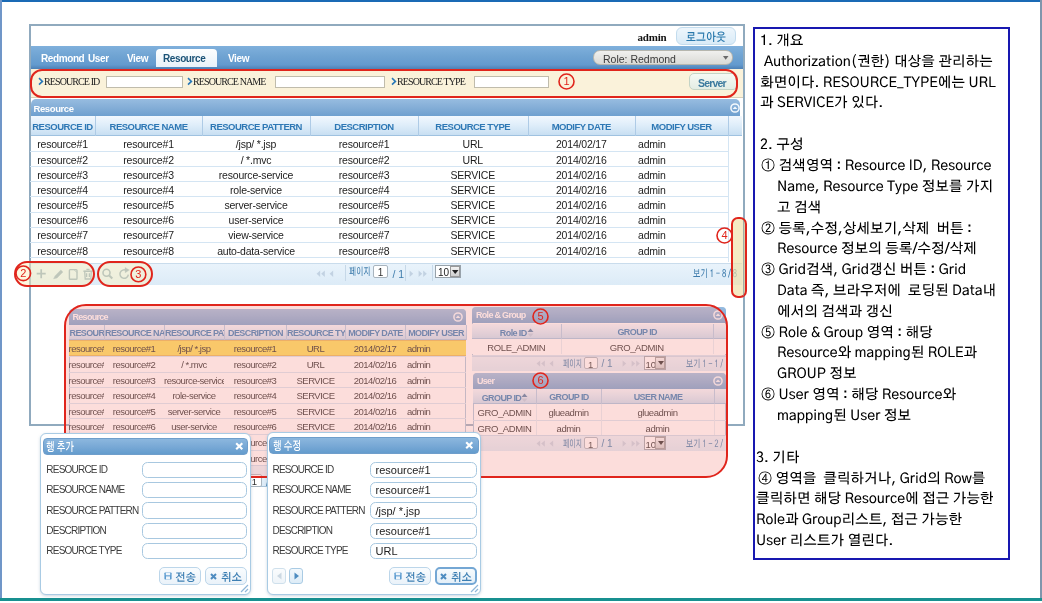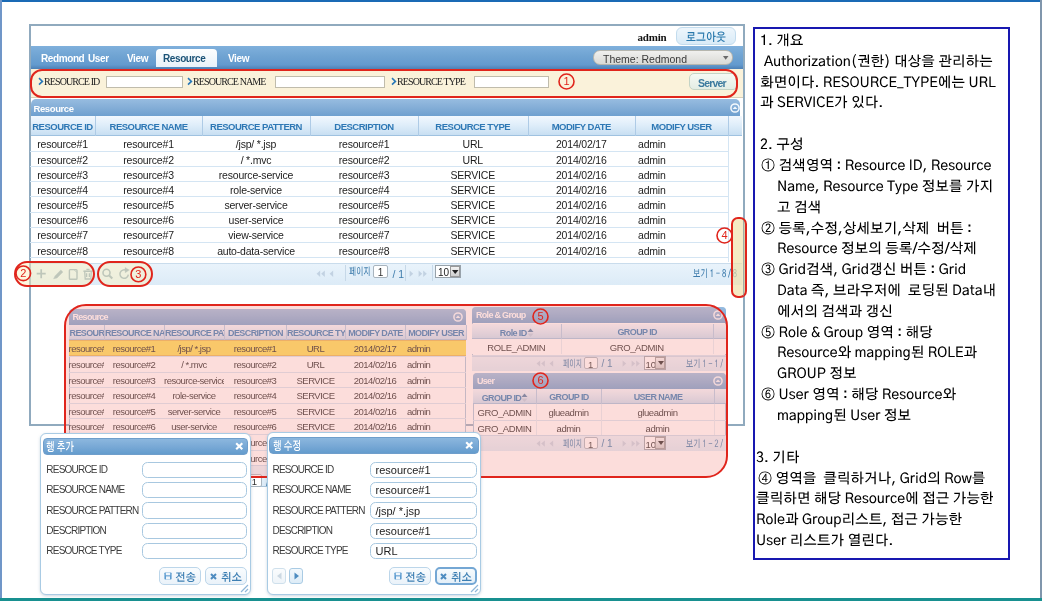--- a/index.html
+++ b/index.html
@@ -20,21 +20,21 @@
       <path d="M0.4 0V-1.1H4.5V-3.2H5.6V-1.1H9.5V0ZM1.8 -2.7V-6.3H7.2V-7.8H1.7V-8.9H8.3V-5.3H2.9V-3.8H8.4V-2.7Z M10.4 -0.3V-1.4H19.5V-0.3ZM11.6 -7.3V-8.5H18.3Q18.3 -5.2 17.7 -2.3H16.6Q16.9 -3.6 17 -5Q17.2 -6.4 17.2 -7.3Z M27.1 1V-9.5H28.2V-5.3H29.7V-4.1H28.2V1ZM20.9 -4.9Q20.9 -6.7 21.5 -7.8Q22.1 -9 23.2 -9Q24.3 -9 25 -7.8Q25.6 -6.7 25.6 -4.9Q25.6 -3 25 -1.9Q24.3 -0.8 23.2 -0.8Q22.1 -0.8 21.5 -1.9Q20.9 -3 20.9 -4.9ZM22 -4.9Q22 -3.5 22.3 -2.7Q22.6 -1.9 23.2 -1.9Q23.8 -1.9 24.2 -2.7Q24.5 -3.6 24.5 -4.9Q24.5 -6.2 24.2 -7Q23.9 -7.9 23.2 -7.9Q22.6 -7.9 22.3 -7Q22 -6.2 22 -4.9Z M31.2 0Q31.9 -0.1 32.6 -0.4Q33.3 -0.8 33.9 -1.2Q34.5 -1.7 34.5 -2.2V-2.4H35.5V-2.2Q35.5 -1.7 36.1 -1.2Q36.7 -0.7 37.4 -0.4Q38.1 -0.1 38.8 0L38.3 1Q37.4 0.8 36.4 0.2Q35.4 -0.3 35 -0.9Q34.6 -0.3 33.6 0.2Q32.7 0.7 31.7 1ZM30.4 -3.5V-4.5H39.5V-3.5H35.5V-2.6H34.5V-3.5ZM31.5 -7.4Q31.5 -8.4 32.5 -8.9Q33.5 -9.4 35 -9.4Q35.9 -9.4 36.7 -9.2Q37.5 -9 38 -8.5Q38.5 -8.1 38.5 -7.4Q38.5 -6.5 37.5 -6Q36.5 -5.5 35 -5.5Q33.5 -5.5 32.5 -6Q31.5 -6.5 31.5 -7.4ZM32.7 -7.4Q32.7 -6.9 33.4 -6.7Q34 -6.4 35 -6.4Q36 -6.4 36.6 -6.7Q37.3 -6.9 37.3 -7.4Q37.3 -7.9 36.6 -8.2Q36 -8.4 35 -8.4Q34.1 -8.4 33.4 -8.2Q32.7 -7.9 32.7 -7.4Z" fill="#2878ac"></path>
     </svg>
 <div style="left:31.0px;top:46.3px;width:711.5px;height:22.7px;background:linear-gradient(180deg,#7fb0dc 0%,#6fa3d2 45%,#639ace 82%,#4d80b5 100%);"></div>
 <div style="left:41.0px;top:52.5px;width:45.0px;height:12.0px;color:#fff;font-weight:bold;font-size:10px;letter-spacing:-0.4px;white-space:nowrap;">Redmond</div>
 <div style="left:88.0px;top:52.5px;width:45.0px;height:12.0px;color:#fff;font-weight:bold;font-size:10px;letter-spacing:-0.4px;white-space:nowrap;">User</div>
 <div style="left:127.0px;top:52.5px;width:45.0px;height:12.0px;color:#fff;font-weight:bold;font-size:10px;letter-spacing:-0.4px;white-space:nowrap;">View</div>
 <div style="left:228.0px;top:52.5px;width:45.0px;height:12.0px;color:#fff;font-weight:bold;font-size:10px;letter-spacing:-0.4px;white-space:nowrap;">View</div>
 <div style="left:156.0px;top:48.5px;width:61.0px;height:18.2px;background:linear-gradient(180deg,#fdfefe,#e8f2fa);border-radius:4px 4px 0 0;"></div>
 <div style="left:163.0px;top:52.5px;width:52.0px;height:12.0px;color:#1a5276;font-weight:bold;font-size:10px;letter-spacing:-0.4px;white-space:nowrap;">Resource</div>
 <div style="left:593.0px;top:49.5px;width:140.0px;height:15.0px;background:linear-gradient(180deg,#f0f0ee,#dadad6);border:1px solid #b6b6ae;border-radius:7px;"></div>
-<div style="left:603.0px;top:53.0px;width:120.0px;height:11.0px;color:#3a3a3a;font-size:10.5px;">Theme: Redmond</div>
+<div style="left:603.0px;top:53.0px;width:120.0px;height:11.0px;color:#3a3a3a;font-size:10.5px;">Role: Redmond</div>
 <svg class="k" style="left:723px;top:56px" width="6" height="5">
       <path d="M0 0 L5.5 0 L2.7 3.8 Z" fill="#6a6a6a"></path>
     </svg>
 <div style="left:31.0px;top:69.0px;width:711.5px;height:28.5px;background:#faf2da;border-bottom:1px solid #d8d0b8;"></div>
 <svg class="k" style="left:37.5px;top:77px" width="6" height="9">
       <path d="M1 1.2 L4.4 4.4 L1 7.6" fill="none" stroke="#2878b8" stroke-width="1.6"></path>
     </svg>
 <div style="left:44.0px;top:76.0px;width:60.0px;height:13.0px;font-family:'Liberation Serif',serif;font-size:10px;letter-spacing:-0.9px;color:#222;white-space:nowrap;">RESOURCE ID</div>
 <div style="left:106.0px;top:75.5px;width:77.0px;height:12.5px;background:#fff;border:1px solid #c0bcac;"></div>
 <svg class="k" style="left:186.5px;top:77px" width="6" height="9">

